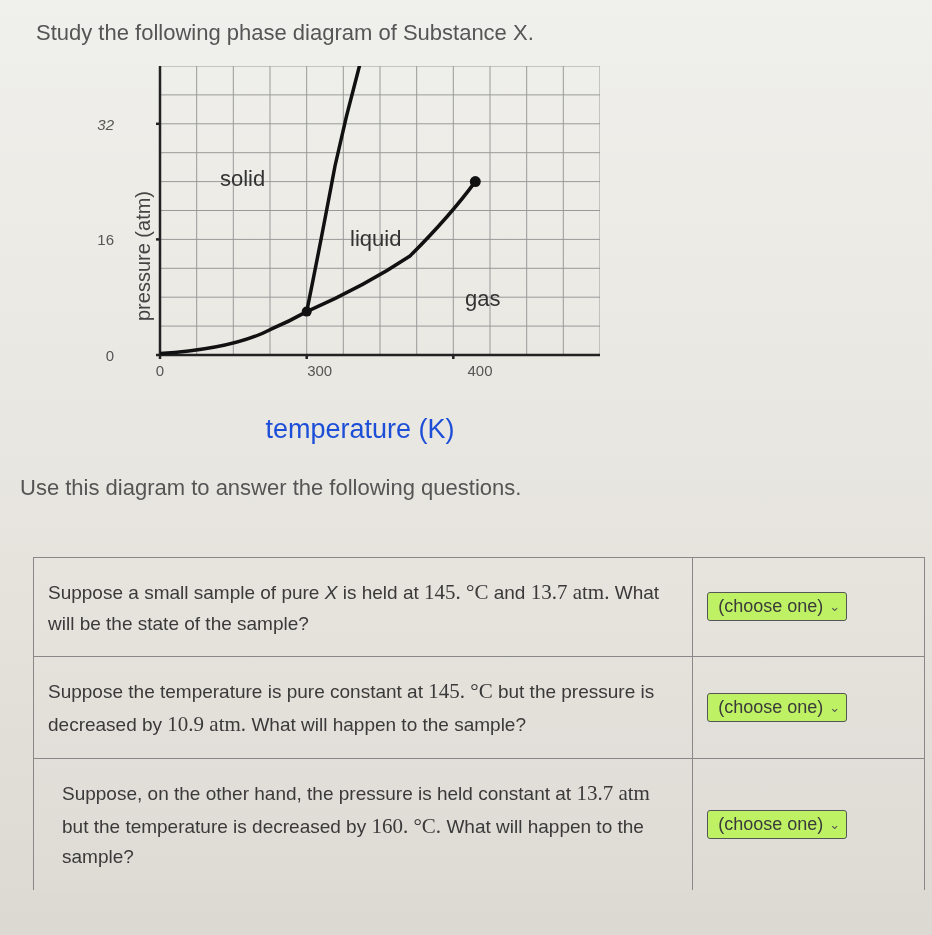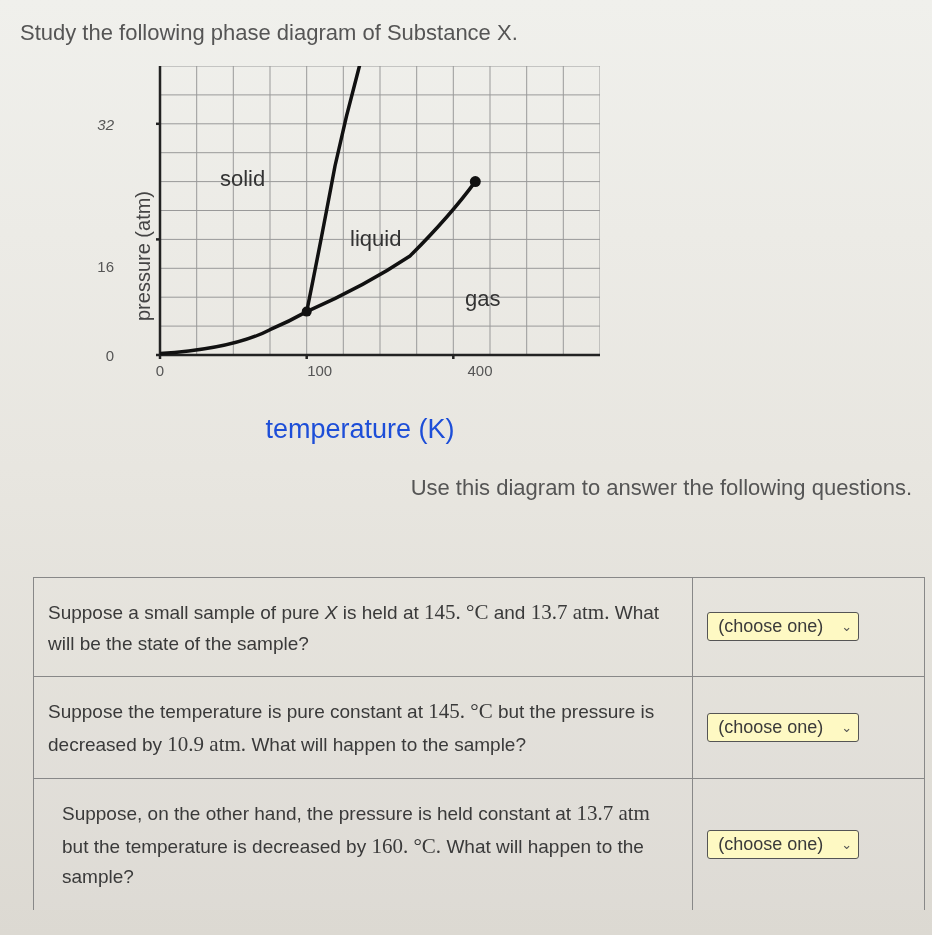--- a/index.html
+++ b/index.html
@@ -9,21 +9,21 @@
       padding: 20px 20px 0 20px;
       width: 932px;
       height: 935px;
       overflow: hidden;
       color: #444;
     }
     .title {
       font-size: 22px;
       color: #555;
       margin-bottom: 20px;
-      margin-left: 0;
+      margin-left: 16px;
     }
     .chart-wrap {
       display: flex;
       justify-content: flex-start;
       margin-left: 100px;
       margin-bottom: 10px;
     }
     .chart-area {
       position: relative;
     }
@@ -70,22 +70,21 @@
       display: block;
     }
     .grid-line { stroke: #999; stroke-width: 1; }
     .axis-line { stroke: #222; stroke-width: 2.5; }
     .curve { stroke: #111; stroke-width: 3.5; fill: none; }
     .dot { fill: #111; }
     .region-label { font-size: 22px; fill: #333; font-family: Arial; }
     .instruction {
       font-size: 22px;
       color: #555;
-      margin: 30px 0 76px 0;
-      text-align: right;
+      margin: 30px 0 56px 0;
     }
     table.questions {
       border-collapse: collapse;
       width: 892px;
       margin-left: 13px;
     }
     table.questions td {
       border: 1.5px solid #888;
       padding: 18px 14px;
       font-size: 19px;
@@ -96,48 +95,47 @@
     table.questions td.qcol { width: 660px; line-height: 1.55; }
     table.questions td.acol { width: 232px; text-align: left; }
     .select-box {
       display: inline-flex;
       align-items: center;
       border: 1.5px solid #555;
       border-radius: 3px;
       padding: 3px 6px 3px 10px;
       font-size: 18px;
       color: #3a3a3a;
-      background: #fef9c3;
+      background: #bef264;
       cursor: pointer;
-      gap: 12px;
     }
     .select-box .chev {
       margin-left: 6px;
       font-size: 13px;
       color: #555;
     }
     .mathvar { font-style: italic; }
     .mathnum { font-family: 'Times New Roman', serif; font-size: 21px; }
   </style>
 </head>
 <body>
 
 <div class="title">Study the following phase diagram of Substance X.</div>
 
 <div class="chart-wrap">
   <div class="chart-area">
     <div class="ylabel">pressure (atm)</div>
     <div class="plot-container">
 
       <div class="ytick" style="top:85%;">0</div>
-      <div class="ytick" style="top:51%;margin-top:27px;">16</div>
+      <div class="ytick" style="top:51%;">16</div>
       <div class="ytick" style="top:17%;font-style:italic;">32</div>
 
       <div class="xtick" style="left:8.3%; top:86%;">0</div>
-      <div class="xtick" style="left:41.6%; top:86%;">100</div>
+      <div class="xtick" style="left:41.6%; top:86%;">300</div>
       <div class="xtick" style="left:75%; top:86%;text-align:center;">400</div>
 
       <svg class="plot-svg" viewBox="0 0 480 340">
 
         <g>
 
           <line class="grid-line" x1="40" y1="0" x2="40" y2="289"></line>
           <line class="grid-line" x1="76.7" y1="0" x2="76.7" y2="289"></line>
           <line class="grid-line" x1="113.3" y1="0" x2="113.3" y2="289"></line>
           <line class="grid-line" x1="150" y1="0" x2="150" y2="289"></line>

